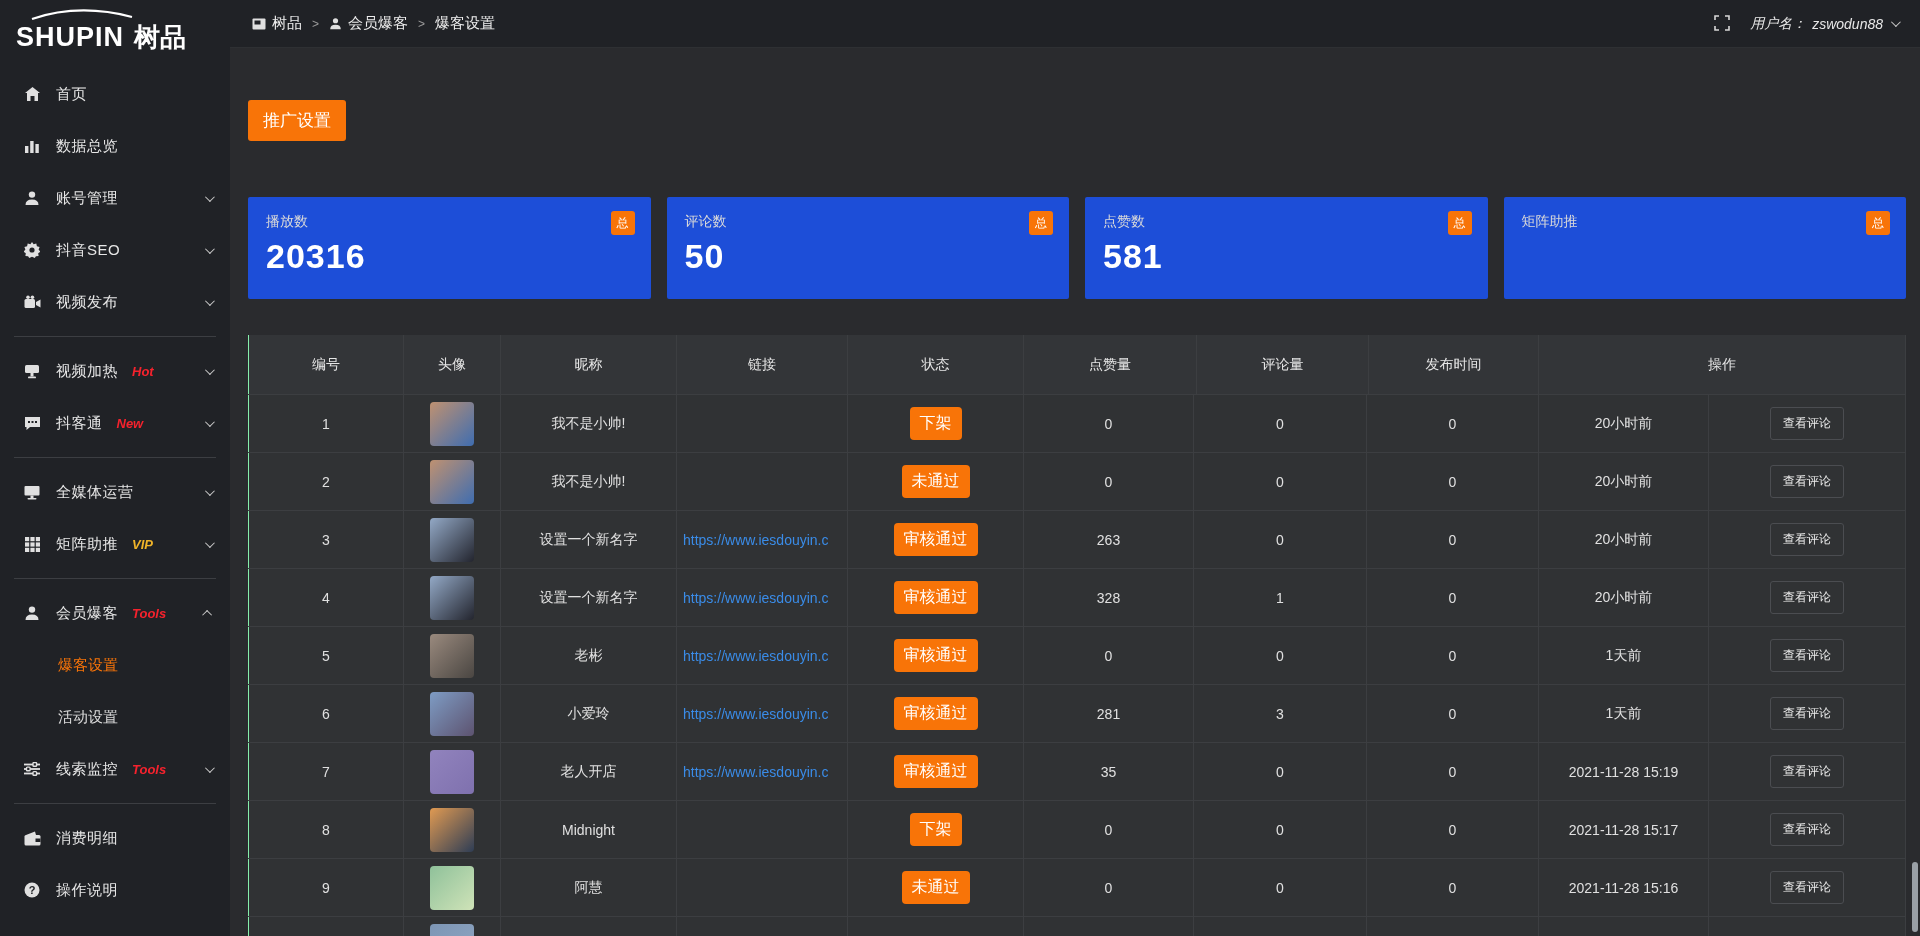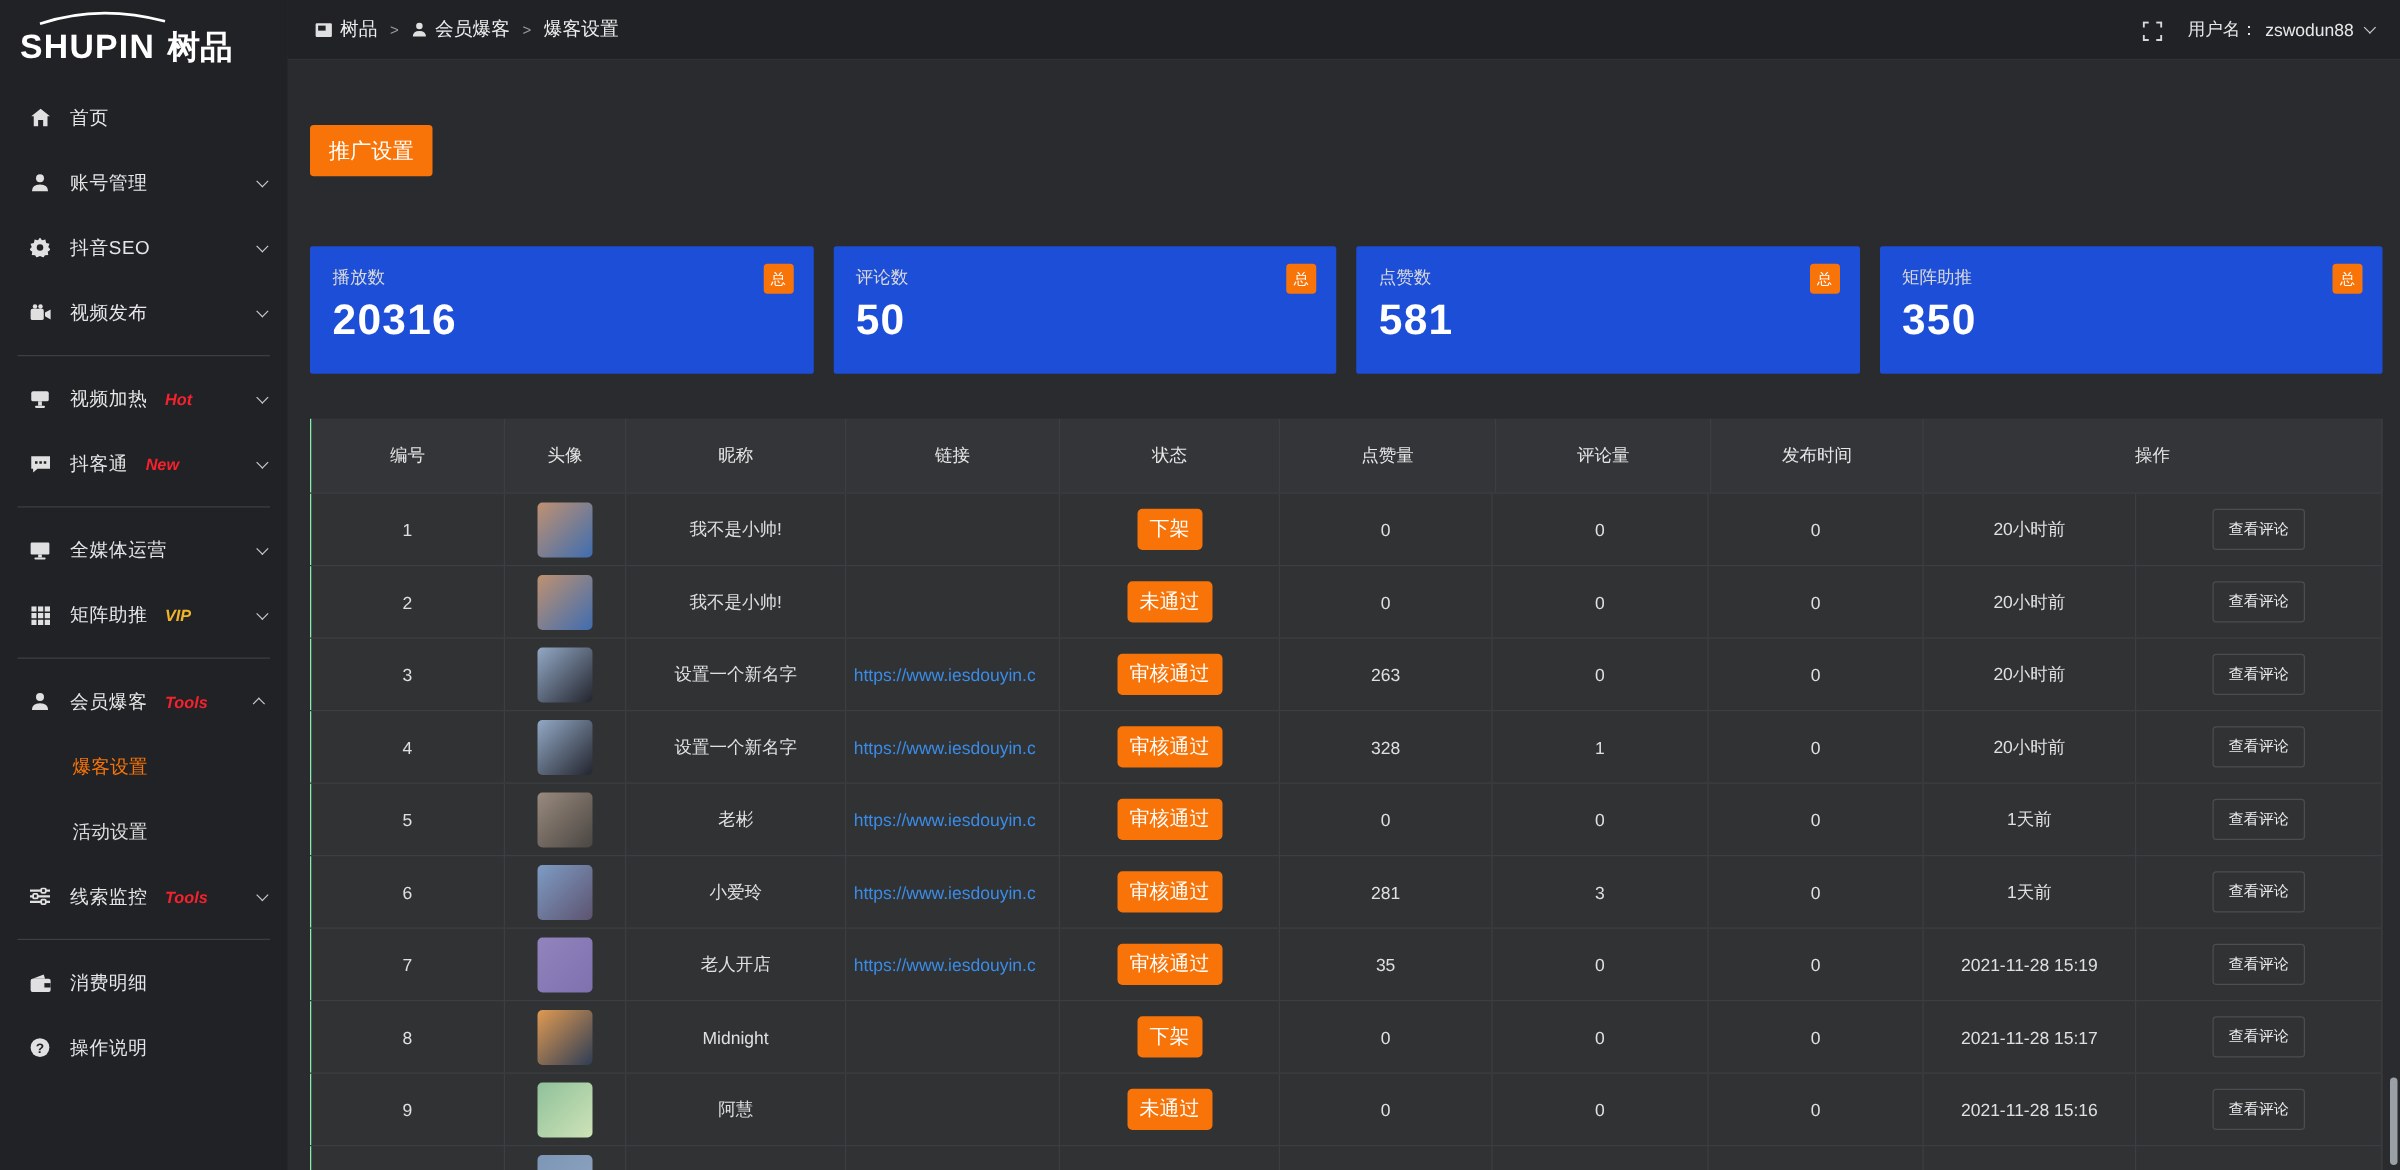--- a/index.html
+++ b/index.html
@@ -19,21 +19,21 @@
   .divider { height:1px; background:#3c3e42; margin:8px 14px; }
   .sub { display:flex; align-items:center; height:52px; padding-left:58px; font-size:15px; color:#dcdcdc; cursor:pointer; }
   .sub.active { color:#f87408; }
 
   
   .topbar { position:absolute; left:230px; top:0; right:0; height:48px; background:#202226;
     display:flex; align-items:center; padding:0 22px; border-bottom:1px solid #2e3033; }
   .crumbs { display:flex; align-items:center; gap:10px; font-size:15px; color:#ededed; }
   .crumb { display:flex; align-items:center; gap:6px; cursor:pointer; }
   .sep { color:#9a9a9a; font-size:12px; }
-  .top-right { margin-left:auto; display:flex; align-items:flex-end; gap:20px; }
+  .top-right { margin-left:auto; display:flex; align-items:flex-start; gap:20px;font-style:italic; }
   .user { display:flex; align-items:center; gap:6px; font-size:14px; color:#e8e8e8; cursor:pointer; }
   .user .chev { margin-left:2px; }
 
   
   .content { position:absolute; left:230px; top:48px; right:0; bottom:0; padding:0 14px 0 18px; }
   .promo-btn { display:inline-block; margin-top:52px; background:#f87408; color:#fff; border:none;
     font-size:17px; padding:9px 15px; border-radius:3px; cursor:pointer; font-family:inherit; }
 
   .cards { display:flex; gap:16px; margin-top:56px; }
   .card { flex:1; height:102px; background:#1d4ed8; border-radius:2px; padding:16px 18px; position:relative; }
@@ -80,20 +80,30 @@
 
     <div class="mi">
       <span class="ic">
         <svg width="17" height="16" viewBox="0 0 17 16">
             <path d="M8.5 1 L16 7 H14 V15 H10.5 V10 H6.5 V15 H3 V7 H1 Z" fill="#e0e0e0"></path>
           </svg>
       </span>
       <span class="lbl">首页</span>
     </div>
 
+    <div class="mi">
+      <span class="ic">
+        <svg width="16" height="16" viewBox="0 0 16 16">
+            <rect x="1" y="8" width="3.4" height="7" fill="#e0e0e0"></rect>
+            <rect x="6.2" y="3" width="3.4" height="12" fill="#e0e0e0"></rect>
+            <rect x="11.4" y="6" width="3.4" height="9" fill="#e0e0e0"></rect>
+          </svg>
+      </span>
+      <span class="lbl">数据总览</span>
+    </div>
 
     <div class="mi">
       <span class="ic">
         <svg width="16" height="16" viewBox="0 0 16 16">
             <circle cx="8" cy="4.6" r="3.2" fill="#e0e0e0"></circle>
             <path d="M1.5 15 Q1.5 9.5 8 9.5 Q14.5 9.5 14.5 15 Z" fill="#e0e0e0"></path>
           </svg>
       </span>
       <span class="lbl">账号管理</span>
       <span class="chev"></span>
@@ -308,21 +318,20 @@
       <div class="cvalue">50</div>
       <div class="cbadge">总</div>
     </div>
     <div class="card">
       <div class="clabel">点赞数</div>
       <div class="cvalue">581</div>
       <div class="cbadge">总</div>
     </div>
     <div class="card">
       <div class="clabel">矩阵助推</div>
-      <div class="cvalue">350</div>
       <div class="cbadge">总</div>
     </div>
   </div>
 
   <div class="table">
     <div class="tr head">
       <div class="td c-no">编号</div>
       <div class="td c-av">头像</div>
       <div class="td c-nick">昵称</div>
       <div class="td c-link" style="justify-content:center;padding-left:0">链接</div>

